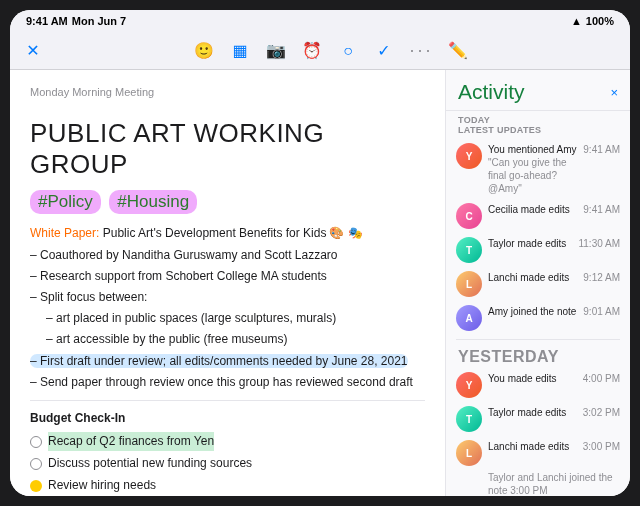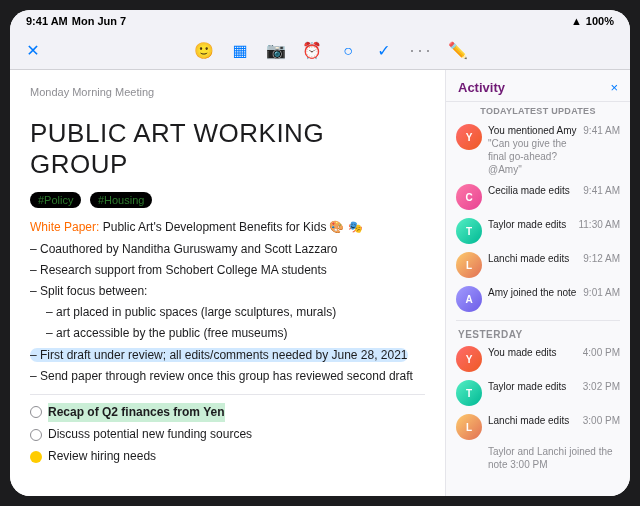--- a/index.html
+++ b/index.html
@@ -102,23 +102,23 @@
       margin-bottom: 10px;
       line-height: 1.2;
       text-transform: uppercase;
       letter-spacing: 0.5px;
     }
     .tag-row {
       margin-bottom: 10px;
     }
     .tag {
       display: inline-block;
-      background: #000000;
+      background: #f0abfc;
       color: #2d7a2d;
-      font-size: 11px;
+      font-size: 17px;
       padding: 2px 8px;
       border-radius: 10px;
       margin-right: 4px;
       font-weight: 500;
       text-align: center;
     }
     .note-body {
       font-size: 12px;
       color: #1c1c1e;
       line-height: 1.6;
@@ -131,21 +131,20 @@
     }
     .highlight-yellow {
       background: rgba(255, 230, 0, 0.35);
     }
     .highlight-blue {
       background: rgba(100, 180, 255, 0.3);
       border-radius: 7px;
     }
     .highlight-green {
       background: rgba(80, 200, 120, 0.3);
-      font-weight: bold;
     }
     .text-orange { color: #ff6b00; }
     .divider-line {
       height: 1px;
       background: #e5e5ea;
       margin: 8px 0;
     }
     .budget-row {
       display: flex;
       align-items: center;
@@ -177,43 +176,44 @@
       flex-shrink: 0;
     }
     .activity-header {
       display: flex;
       align-items: center;
       justify-content: space-between;
       padding: 10px 12px 6px;
       border-bottom: 1px solid #e5e5ea;
     }
     .activity-title {
-      font-size: 13px;
-      font-weight: 700;
-      color: #701a75;
+      font-size: 21px;
+      font-weight: 400;
+      color: #15803d;
     }
     .close-btn {
       color: #007aff;
       font-size: 13px;
       cursor: pointer;
     }
     .activity-cols {
       display: flex;
-      justify-content: center;
+      justify-content: space-between;
       padding: 4px 12px;
+      flex-direction: column;
     }
     .col-label {
       font-size: 9px;
       color: #8e8e93;
       font-weight: 600;
       text-transform: uppercase;
       letter-spacing: 0.3px;
     }
     .activity-section-label {
-      font-size: 10px;
+      font-size: 16px;
       font-weight: 700;
       color: #8e8e93;
       text-transform: uppercase;
       padding: 4px 12px 2px;
       letter-spacing: 0.5px;
     }
     .activity-list {
       overflow-y: auto;
       flex: 1;
       padding: 0 0 8px;
@@ -326,20 +326,21 @@
         <div class="line">– Split focus between:</div>
         <div class="line indent">– art placed in public spaces (large sculptures, murals)</div>
         <div class="line indent">– art accessible by the public (free museums)</div>
         <div class="line">
           <span class="highlight-blue">– First draft under review; all edits/comments needed by June 28, 2021</span>
         </div>
         <div class="line">– Send paper through review once this group has reviewed second draft</div>
 
         <div class="divider-line"></div>
 
+        <div class="line" style="font-weight:600; margin-bottom:4px;">Budget Check-In</div>
 
         <div class="budget-row">
           <div class="radio-empty"></div>
           <span class="highlight-green">Recap of Q2 finances from Yen</span>
         </div>
         <div class="budget-row">
           <div class="radio-empty"></div>
           <span>Discuss potential new funding sources</span>
         </div>
         <div class="budget-row">

